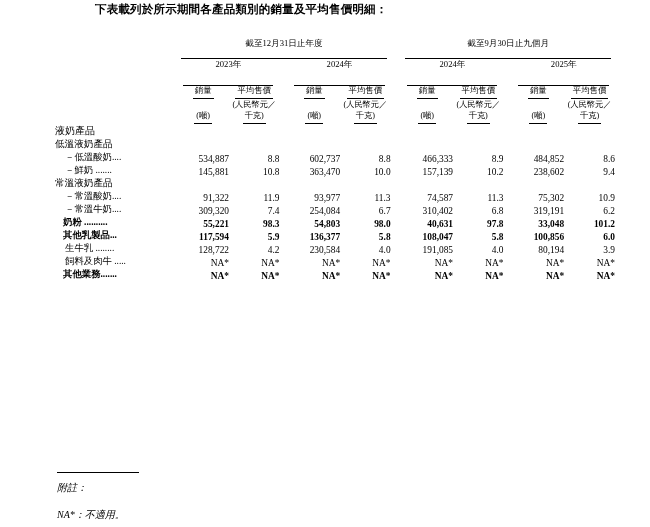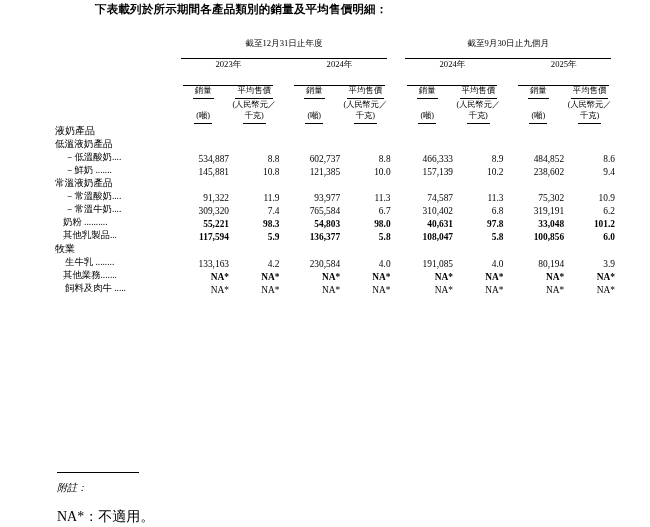--- a/index.html
+++ b/index.html
@@ -107,21 +107,21 @@
   .lbl {
     font-size: 9.4px;
     white-space: nowrap;
     padding-top: 3px;
     padding-bottom: 3px;
   }
   .lbl.indent {
     padding-left: 10px;
   }
   .lbl.bold {
-    font-weight: normal;
+    font-weight: bold;
     padding-left: 8px;
   }
   .num {
     text-align: right;
     font-size: 9.4px;
     padding-top: 3px;
     padding-bottom: 3px;
     padding-right: 6px;
     white-space: nowrap;
   }
@@ -142,21 +142,22 @@
     position: absolute;
     left: 57px;
     top: 481px;
     font-size: 10px;
     font-style: italic;
   }
   .footnote-text {
     position: absolute;
     left: 57px;
     top: 508px;
-    font-size: 14px;
+    font-size: 10px;
+    font-style: italic;
   }
 </style>
 </head>
 <body>
 
 <div class="page">
 
   <div class="intro">下表載列於所示期間各產品類別的銷量及平均售價明細：</div>
 
   <table class="main">
@@ -278,21 +279,21 @@
           <td class="num">8.9</td>
           <td class="colgap"></td>
           <td class="num">484,852</td>
           <td class="num">8.6</td>
         </tr>
         <tr>
           <td class="lbl indent">－鮮奶 .......</td>
           <td class="num">145,881</td>
           <td class="num">10.8</td>
           <td class="colgap"></td>
-          <td class="num">121,385</td>
+          <td class="num">363,470</td>
           <td class="num">10.0</td>
           <td class="colgap"></td>
           <td class="num">157,139</td>
           <td class="num">10.2</td>
           <td class="colgap"></td>
           <td class="num">238,602</td>
           <td class="num">9.4</td>
         </tr>
         <tr>
           <td class="sub">常溫液奶產品</td>
@@ -320,21 +321,21 @@
           <td class="num">11.3</td>
           <td class="colgap"></td>
           <td class="num">75,302</td>
           <td class="num">10.9</td>
         </tr>
         <tr>
           <td class="lbl indent">－常溫牛奶....</td>
           <td class="num">309,320</td>
           <td class="num">7.4</td>
           <td class="colgap"></td>
-          <td class="num">765,584</td>
+          <td class="num">254,084</td>
           <td class="num">6.7</td>
           <td class="colgap"></td>
           <td class="num">310,402</td>
           <td class="num">6.8</td>
           <td class="colgap"></td>
           <td class="num">319,191</td>
           <td class="num">6.2</td>
         </tr>
         <tr>
           <td class="lbl bold">奶粉 ..........</td>
@@ -358,74 +359,60 @@
           <td class="num bold">136,377</td>
           <td class="num bold">5.8</td>
           <td class="colgap"></td>
           <td class="num bold">108,047</td>
           <td class="num bold">5.8</td>
           <td class="colgap"></td>
           <td class="num bold">100,856</td>
           <td class="num bold">6.0</td>
         </tr>
         <tr>
-          <td class="sec">牧業</td>
-          <td class="num"></td>
-          <td class="num"></td>
-          <td class="colgap"></td>
-          <td class="num"></td>
-          <td class="num"></td>
-          <td class="colgap"></td>
-          <td class="num"></td>
-          <td class="num"></td>
-          <td class="colgap"></td>
-          <td class="num"></td>
-          <td class="num"></td>
-        </tr>
-        <tr>
           <td class="lbl indent">生牛乳 ........</td>
-          <td class="num">133,163</td>
+          <td class="num">128,722</td>
           <td class="num">4.2</td>
           <td class="colgap"></td>
           <td class="num">230,584</td>
           <td class="num">4.0</td>
           <td class="colgap"></td>
           <td class="num">191,085</td>
           <td class="num">4.0</td>
           <td class="colgap"></td>
           <td class="num">80,194</td>
           <td class="num">3.9</td>
         </tr>
         <tr>
+          <td class="lbl indent">飼料及肉牛 .....</td>
+          <td class="num">NA*</td>
+          <td class="num">NA*</td>
+          <td class="colgap"></td>
+          <td class="num">NA*</td>
+          <td class="num">NA*</td>
+          <td class="colgap"></td>
+          <td class="num">NA*</td>
+          <td class="num">NA*</td>
+          <td class="colgap"></td>
+          <td class="num">NA*</td>
+          <td class="num">NA*</td>
+        </tr>
+        <tr>
           <td class="lbl bold">其他業務.......</td>
           <td class="num bold">NA*</td>
           <td class="num bold">NA*</td>
           <td class="colgap"></td>
           <td class="num bold">NA*</td>
           <td class="num bold">NA*</td>
           <td class="colgap"></td>
           <td class="num bold">NA*</td>
           <td class="num bold">NA*</td>
           <td class="colgap"></td>
           <td class="num bold">NA*</td>
           <td class="num bold">NA*</td>
-        </tr>
-        <tr>
-          <td class="lbl indent">飼料及肉牛 .....</td>
-          <td class="num">NA*</td>
-          <td class="num">NA*</td>
-          <td class="colgap"></td>
-          <td class="num">NA*</td>
-          <td class="num">NA*</td>
-          <td class="colgap"></td>
-          <td class="num">NA*</td>
-          <td class="num">NA*</td>
-          <td class="colgap"></td>
-          <td class="num">NA*</td>
-          <td class="num">NA*</td>
         </tr>
       </tbody>
   </table>
 
   <div class="footnote-rule"></div>
   <div class="footnote-label">附註：</div>
   <div class="footnote-text">NA*：不適用。</div>
 
 </div>
 

